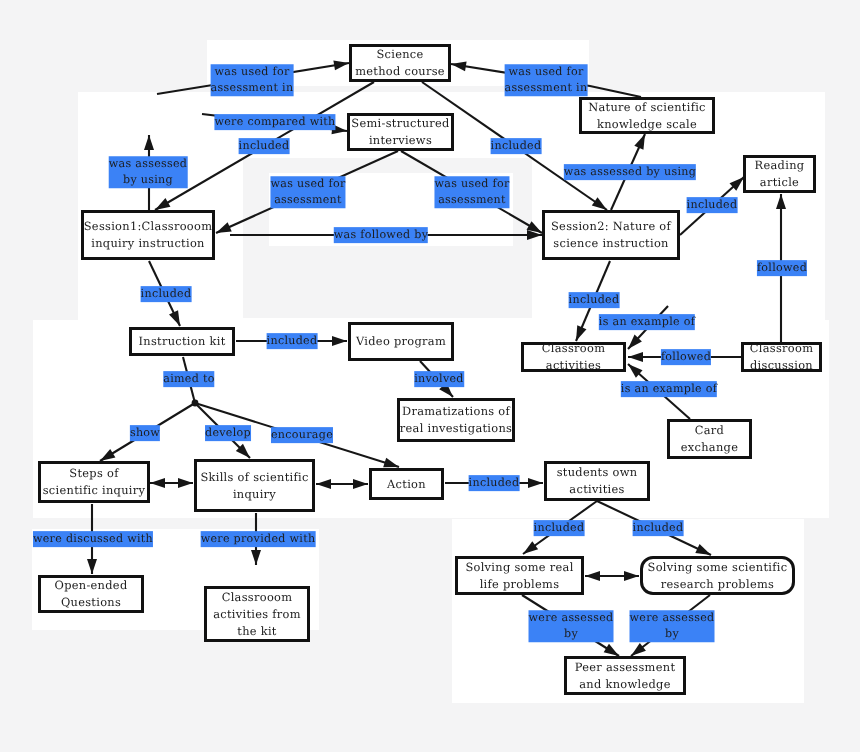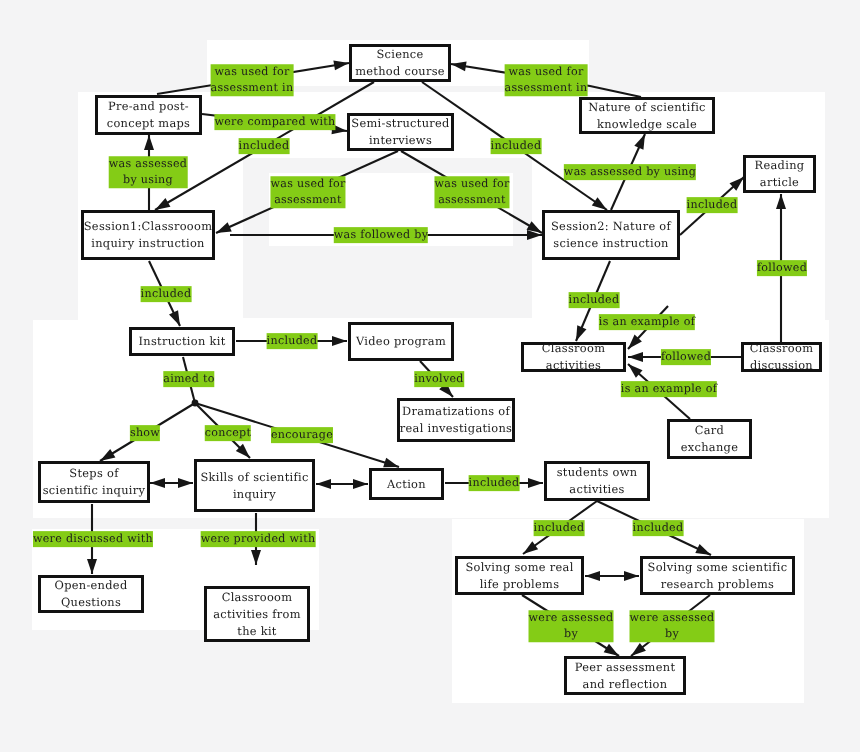--- a/index.html
+++ b/index.html
@@ -6,21 +6,21 @@
   html,body{margin:0;padding:0;}
   body{width:860px;height:752px;background:#f4f4f5;overflow:hidden;-webkit-font-smoothing:antialiased;text-rendering:geometricPrecision;
        font-family:"DejaVu Serif",serif;}
   #canvas{position:relative;width:860px;height:752px;}
   .patch{position:absolute;background:#ffffff;}
   .node{position:absolute;box-sizing:border-box;border:3px solid #111111;background:#ffffff;
         text-align:center;font-size:11.4px;letter-spacing:0.3px;line-height:17px;color:#1c1c1c;white-space:pre;
         display:flex;align-items:center;justify-content:center;z-index:5;}
   .lbl{position:absolute;font-size:11.1px;letter-spacing:0.3px;line-height:1.42;color:#1c1c1c;text-align:center;
        white-space:pre;transform:translate(-50%,-50%);z-index:6;}
-  .lblbg{background:#84cc16;}
+  .lblbg{background:#3b82f6;}
   svg.edges{position:absolute;left:0;top:0;width:860px;height:752px;pointer-events:none;z-index:3;}
 </style>
 </head>
 <body>
 
 <div id="canvas">
     <div class="patch" style="background: rgb(255, 255, 255); left: 207px; top: 40px; width: 382px; height: 46px;"></div>
     <div class="patch" style="background: rgb(255, 255, 255); left: 78px; top: 92px; width: 747px; height: 228px;"></div>
     <div class="patch" style="background: rgb(244, 244, 245); left: 243px; top: 158px; width: 289px; height: 160px;"></div>
     <div class="patch" style="background: rgb(255, 255, 255); left: 269px; top: 173px; width: 244px; height: 73px;"></div>
@@ -159,22 +159,20 @@
         <polygon points="619.00,656.00 608.96,643.78 603.64,652.25" fill="#161616"></polygon>
       </g>
       <g>
         <polyline points="710,595 631,656" fill="none" stroke="#161616" stroke-width="2.1"></polyline>
         <polygon points="631.00,656.00 645.93,650.79 639.82,642.88" fill="#161616"></polygon>
       </g>
       <circle cx="195" cy="403" r="3.4" fill="#161616"></circle>
     </svg>
     <div class="node" style="left: 349px; top: 44px; width: 102px; height: 38px;">Science
 method course</div>
-    <div class="node" style="left: 95px; top: 95px; width: 107px; height: 40px;">Pre-and post-
-concept maps</div>
     <div class="node" style="left: 347px; top: 113px; width: 107px; height: 38px;">Semi-structured
 interviews</div>
     <div class="node" style="left: 579px; top: 97px; width: 136px; height: 37px;">Nature of scientific
 knowledge scale</div>
     <div class="node" style="left: 743px; top: 155px; width: 73px; height: 38px;">Reading
 article</div>
     <div class="node" style="left: 81px; top: 210px; width: 134px; height: 50px;">Session1:Classrooom
 inquiry instruction</div>
     <div class="node" style="left: 542px; top: 210px; width: 138px; height: 50px;">Session2: Nature of
 science instruction</div>
@@ -195,24 +193,24 @@
     <div class="node" style="left: 369px; top: 468px; width: 75px; height: 32px;">Action</div>
     <div class="node" style="left: 544px; top: 461px; width: 106px; height: 40px;">students own
 activities</div>
     <div class="node" style="left: 38px; top: 575px; width: 106px; height: 38px;">Open-ended
 Questions</div>
     <div class="node" style="left: 204px; top: 566px; width: 106px; height: 56px; margin-top: 20px;">Classrooom
 activities from
 the kit</div>
     <div class="node" style="left: 455px; top: 556px; width: 129px; height: 39px;">Solving some real
 life problems</div>
-    <div class="node" style="left: 640px; top: 556px; width: 155px; height: 39px;">Solving some scientific
+    <div class="node" style="left: 640px; top: 556px; width: 155px; height: 39px; border-radius: 13px;">Solving some scientific
 research problems</div>
     <div class="node" style="left: 564px; top: 656px; width: 122px; height: 39px;">Peer assessment
-and reflection</div>
+and knowledge</div>
     <div class="lbl lblbg" style="left: 252px; top: 80px;">was used for
 assessment in</div>
     <div class="lbl lblbg" style="left: 546px; top: 80px;">was used for
 assessment in</div>
     <div class="lbl lblbg" style="left: 275px; top: 122px;">were compared with</div>
     <div class="lbl lblbg" style="left: 264px; top: 146px;">included</div>
     <div class="lbl lblbg" style="left: 516px; top: 146px;">included</div>
     <div class="lbl lblbg" style="left: 148px; top: 172px; text-align: center;">was assessed
 by using</div>
     <div class="lbl lblbg" style="left: 630px; top: 172px;">was assessed by using</div>
@@ -225,21 +223,21 @@
     <div class="lbl lblbg" style="left: 782px; top: 268px;">followed</div>
     <div class="lbl lblbg" style="left: 594px; top: 300px;">included</div>
     <div class="lbl lblbg" style="left: 166px; top: 294px;">included</div>
     <div class="lbl lblbg" style="left: 647px; top: 322px;">is an example of</div>
     <div class="lbl lblbg" style="left: 292px; top: 341px;">included</div>
     <div class="lbl lblbg" style="left: 686px; top: 357px;">followed</div>
     <div class="lbl lblbg" style="left: 439px; top: 379px;">involved</div>
     <div class="lbl lblbg" style="left: 189px; top: 379px;">aimed to</div>
     <div class="lbl lblbg" style="left: 669px; top: 389px;">is an example of</div>
     <div class="lbl lblbg" style="left: 145px; top: 433px;">show</div>
-    <div class="lbl lblbg" style="left: 228px; top: 433px;">concept</div>
+    <div class="lbl lblbg" style="left: 228px; top: 433px;">develop</div>
     <div class="lbl lblbg" style="left: 302px; top: 435px;">encourage</div>
     <div class="lbl lblbg" style="left: 494px; top: 483px;">included</div>
     <div class="lbl lblbg" style="left: 93px; top: 539px;">were discussed with</div>
     <div class="lbl lblbg" style="left: 258px; top: 539px;">were provided with</div>
     <div class="lbl lblbg" style="left: 559px; top: 528px;">included</div>
     <div class="lbl lblbg" style="left: 658px; top: 528px;">included</div>
     <div class="lbl lblbg" style="left: 571px; top: 626px;">were assessed
 by</div>
     <div class="lbl lblbg" style="left: 672px; top: 626px;">were assessed
 by</div>

